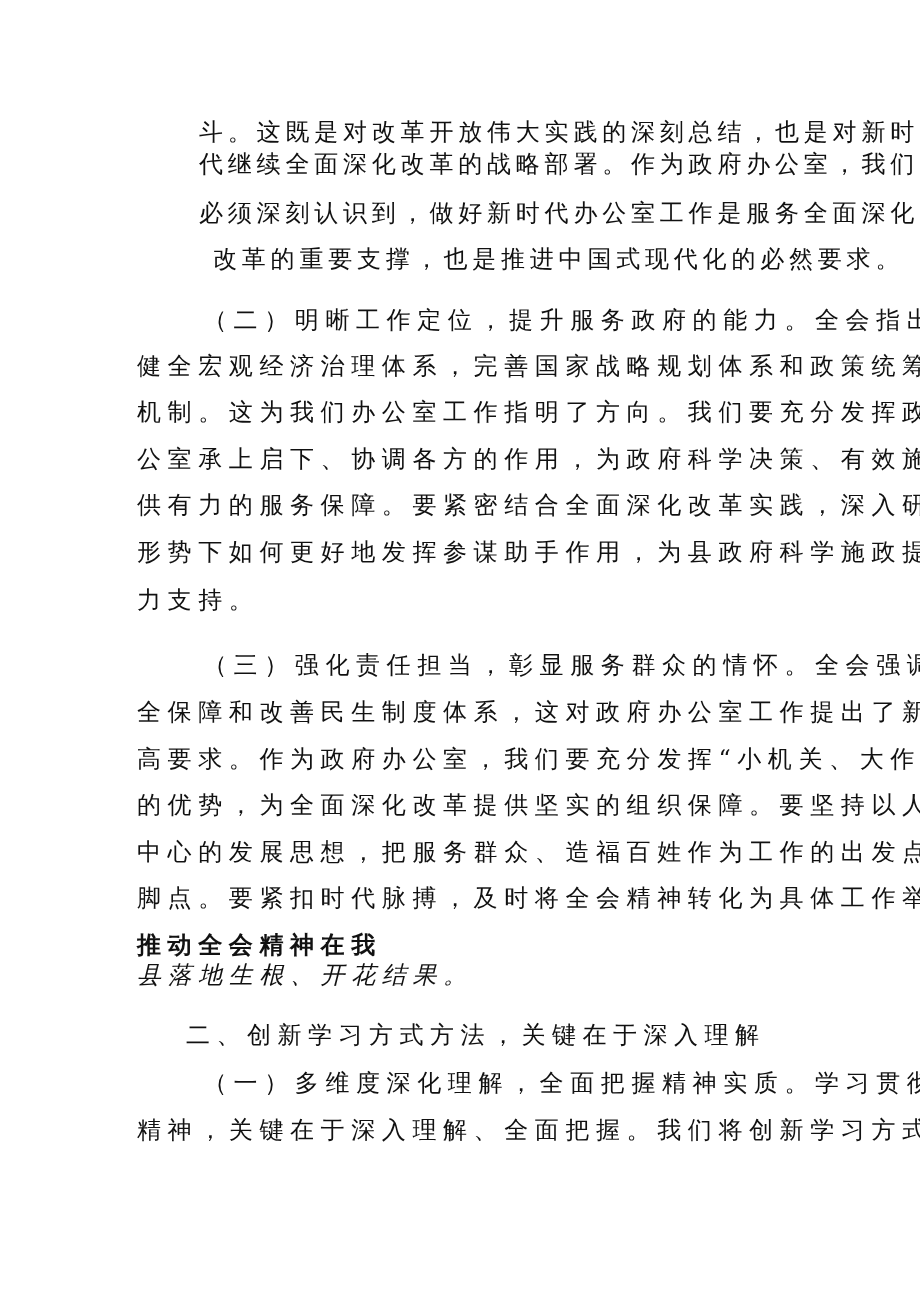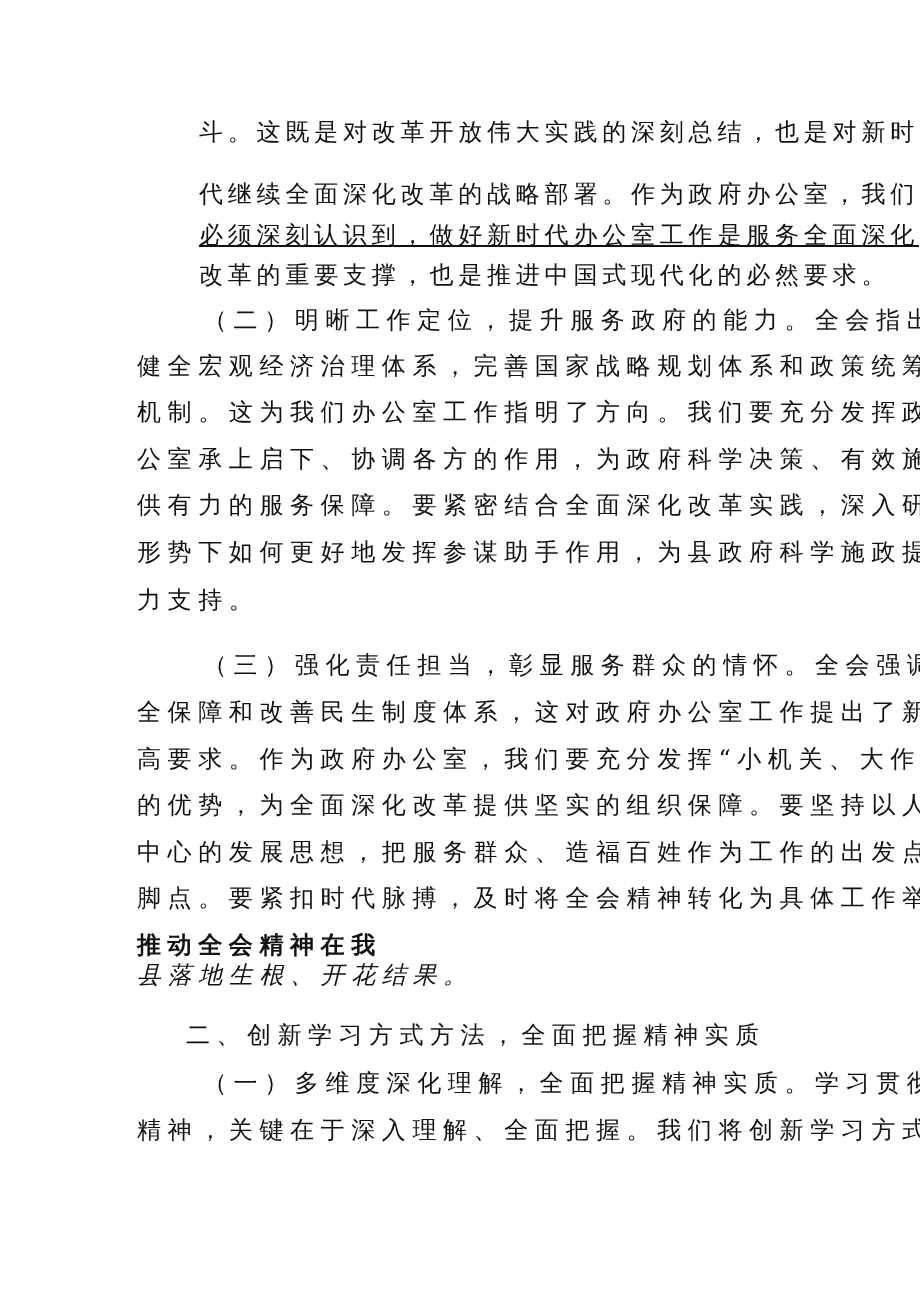--- a/index.html
+++ b/index.html
@@ -32,38 +32,38 @@
   .main { left: 137px; letter-spacing: 8.6px; }
   .ind  { left: 203px; letter-spacing: 8.6px; }
   .head { left: 186px; letter-spacing: 6.5px; }
   .tight { letter-spacing: 6.6px; }
 </style>
 </head>
 <body>
 
 <div class="page">
   <div class="line blk1" style="top:117px;">斗。这既是对改革开放伟大实践的深刻总结，也是对新时</div>
-  <div class="line blk1" style="top:179px;text-align:center;">代继续全面深化改革的战略部署。作为政府办公室，我们</div>
-  <div class="line blk1" style="top:220px;text-decoration:underline;">必须深刻认识到，做好新时代办公室工作是服务全面深化</div>
-  <div class="line blk1" style="top:260px;">改革的重要支撑，也是推进中国式现代化的必然要求。</div>
+  <div class="line blk1" style="top:149px;text-align:center;">代继续全面深化改革的战略部署。作为政府办公室，我们</div>
+  <div class="line blk1" style="top:198px;">必须深刻认识到，做好新时代办公室工作是服务全面深化</div>
+  <div class="line blk1" style="top:244px;margin-left:14px;">改革的重要支撑，也是推进中国式现代化的必然要求。</div>
 
   <div class="line ind tight" style="top:305px;">（二）明晰工作定位，提升服务政府的能力。全会指出，要</div>
   <div class="line main tight" style="top:351px;">健全宏观经济治理体系，完善国家战略规划体系和政策统筹协调</div>
   <div class="line main tight" style="top:397px;">机制。这为我们办公室工作指明了方向。我们要充分发挥政府办</div>
   <div class="line main tight" style="top:444px;">公室承上启下、协调各方的作用，为政府科学决策、有效施政提</div>
   <div class="line main tight" style="top:490px;">供有力的服务保障。要紧密结合全面深化改革实践，深入研究新</div>
   <div class="line main tight" style="top:537px;">形势下如何更好地发挥参谋助手作用，为县政府科学施政提供有</div>
   <div class="line main tight" style="top:585px;text-align:right;">力支持。</div>
 
   <div class="line ind tight" style="top:650px;">（三）强化责任担当，彰显服务群众的情怀。全会强调要健</div>
   <div class="line main tight" style="top:697px;">全保障和改善民生制度体系，这对政府办公室工作提出了新的更</div>
   <div class="line main tight" style="top:744px;">高要求。作为政府办公室，我们要充分发挥“小机关、大作为”</div>
   <div class="line main tight" style="top:790px;">的优势，为全面深化改革提供坚实的组织保障。要坚持以人民为</div>
   <div class="line main tight" style="top:837px;">中心的发展思想，把服务群众、造福百姓作为工作的出发点和落</div>
   <div class="line main tight" style="top:883px;">脚点。要紧扣时代脉搏，及时将全会精神转化为具体工作举措，</div>
   <div class="line main tight" style="top:930px;font-weight:bold;">推动全会精神在我</div>
   <div class="line main tight" style="top:960px;font-style:italic;">县落地生根、开花结果。</div>
 
-  <div class="line head" style="top:1020px;">二、创新学习方式方法，全面把握精神实质</div>
+  <div class="line head" style="top:1020px;">二、创新学习方式方法，关键在于深入理解</div>
 
   <div class="line ind tight" style="top:1068px;">（一）多维度深化理解，全面把握精神实质。学习贯彻全会</div>
   <div class="line main tight" style="top:1115px;">精神，关键在于深入理解、全面把握。我们将创新学习方式，组</div>
 </div>
 
 </body></html>

